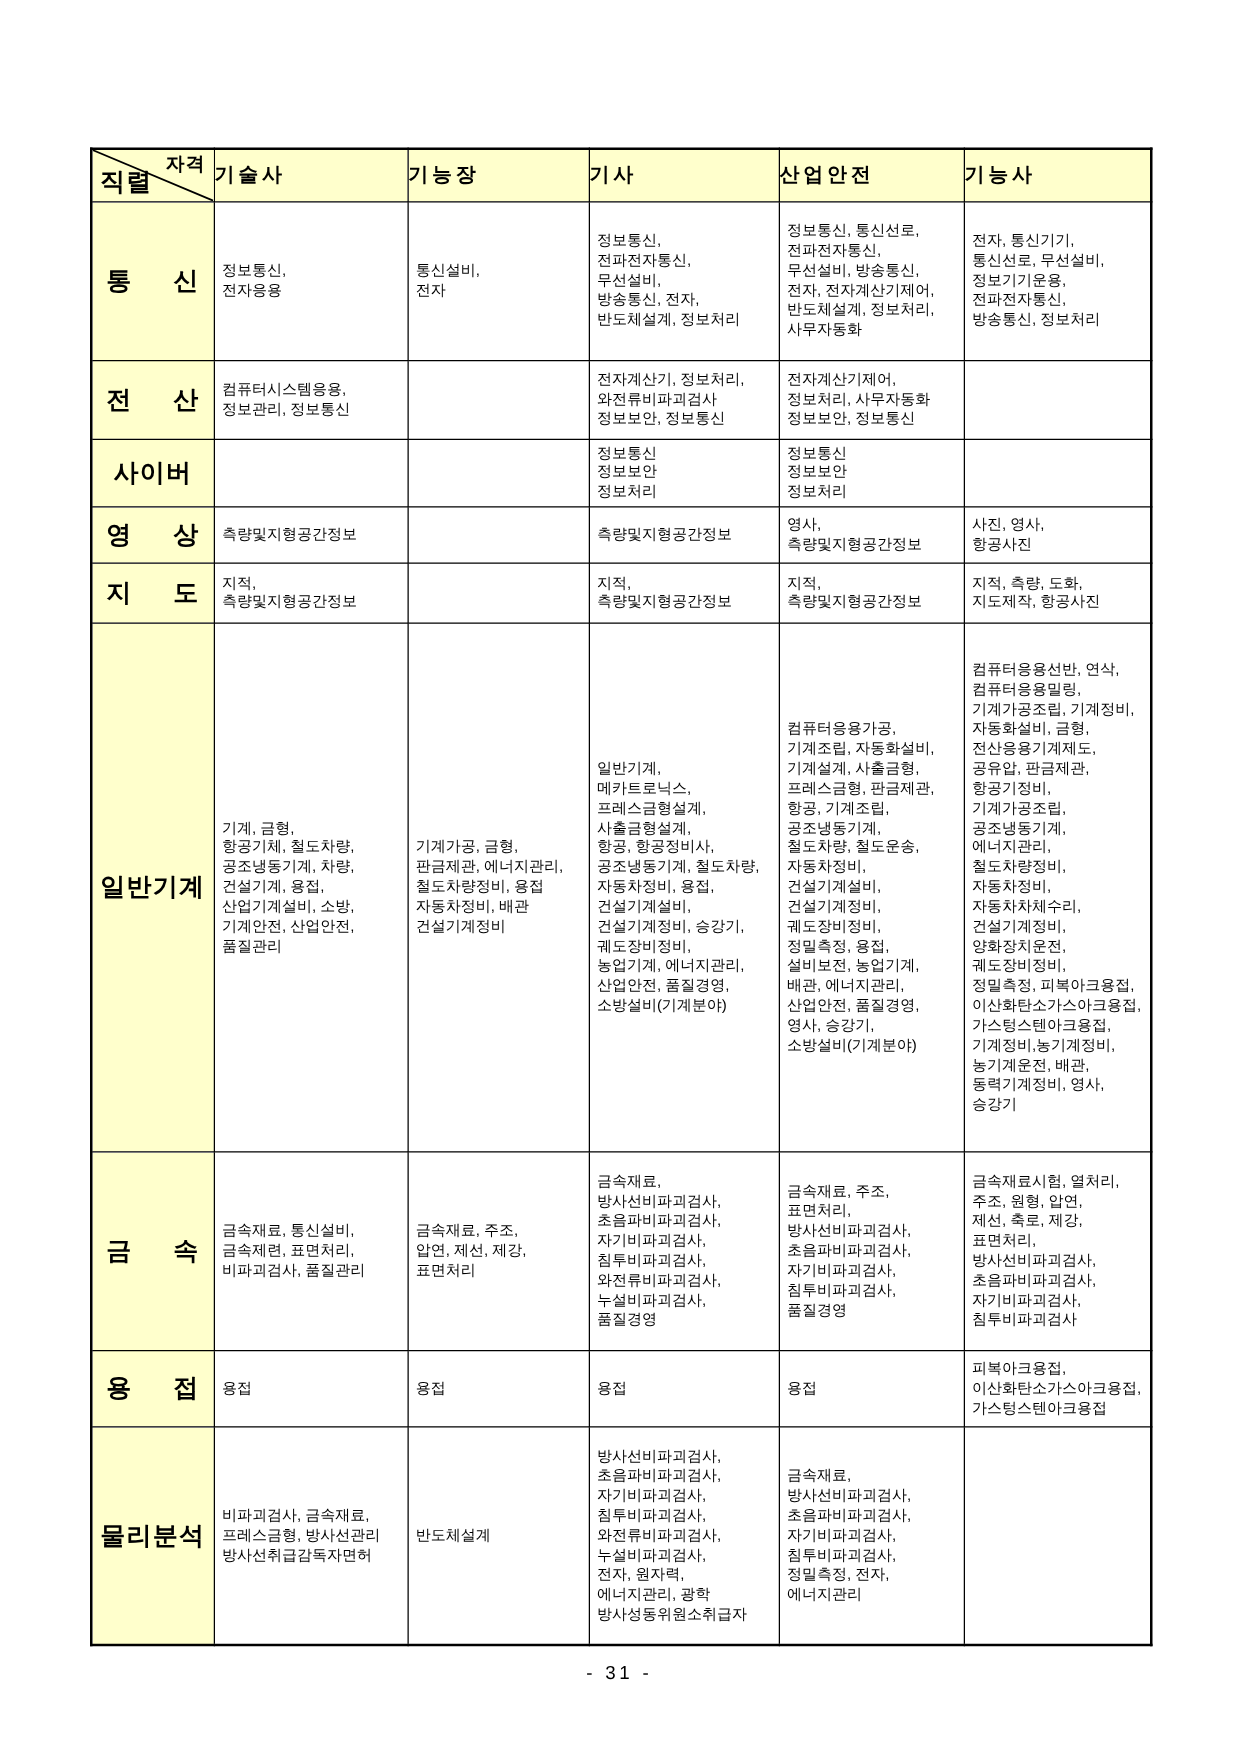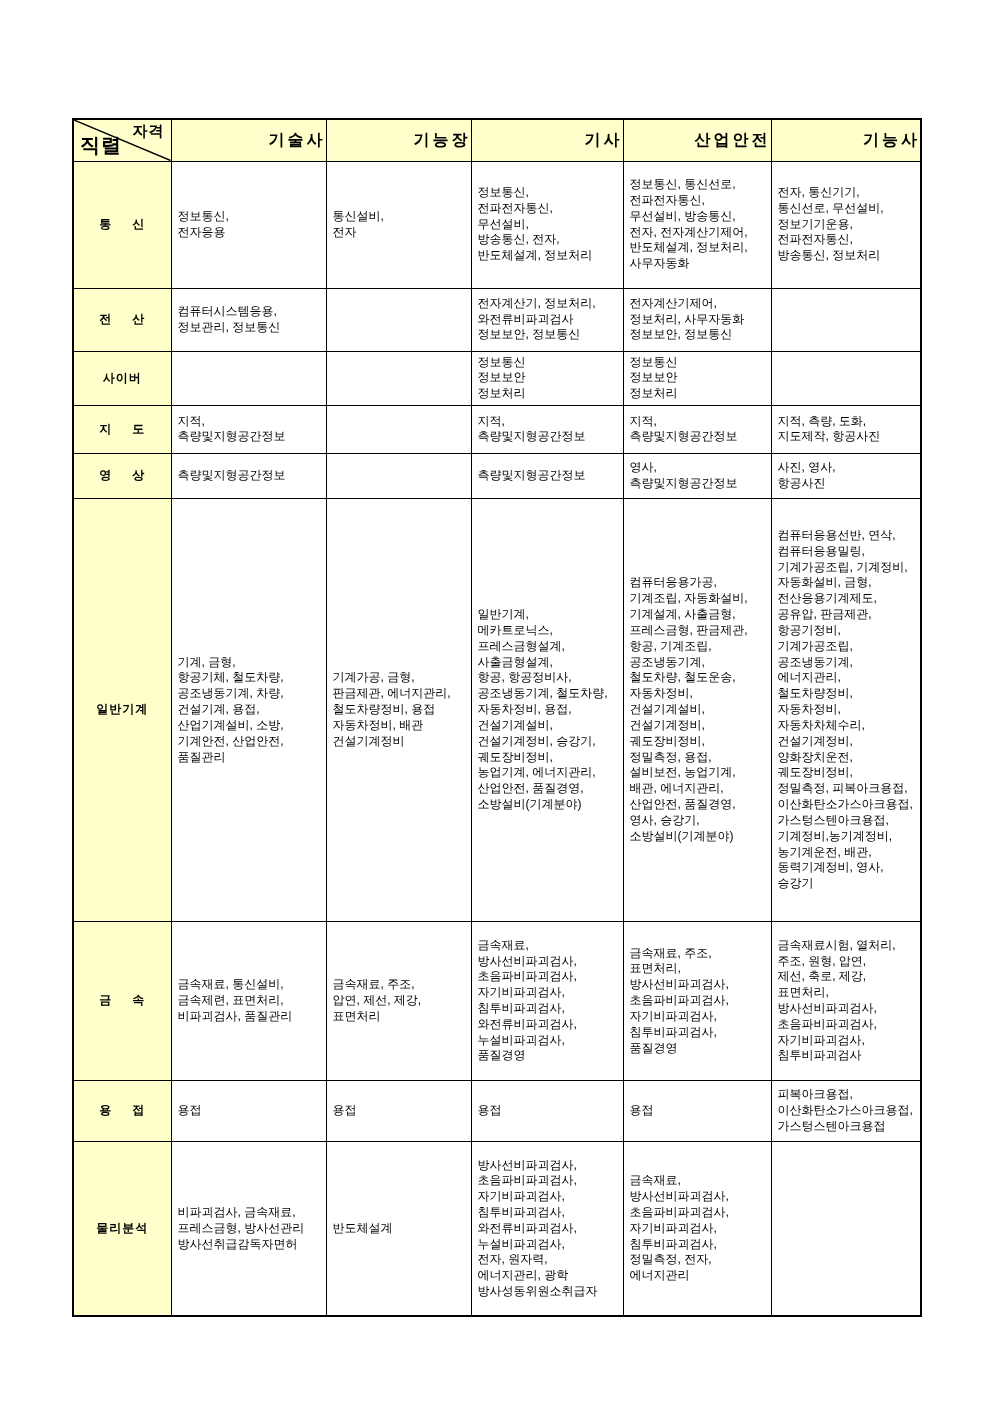--- a/index.html
+++ b/index.html
@@ -27,28 +27,28 @@
   }
   table.qual th, table.qual td {
     border: 1px solid #000;
     vertical-align: middle;
     overflow: hidden;
   }
   th.colhead {
     background: #FFFFCC;
     font-size: 16px;
     font-weight: bold;
-    text-align: right;
+    text-align: left;
     letter-spacing: 3px;
     padding: 4px 0;
   }
   td.rowlabel {
     background: #FFFFCC;
     font-weight: bold;
-    font-size: 12px;
+    font-size: 20px;
     text-align: center;
     word-spacing: 1.3em;
     letter-spacing: 1px;
     padding: 0 2px;
     margin-left: 44px;
   }
   td.cell {
     font-size: 12px;
     line-height: 1.32;
     padding: 3px 2px 3px 6px;
@@ -166,42 +166,42 @@
       <td class="cell"></td>
       <td class="cell">정보통신
 정보보안
 정보처리</td>
       <td class="cell">정보통신
 정보보안
 정보처리</td>
       <td class="cell"></td>
     </tr>
 
+    <tr style="height:45px">
+      <td class="rowlabel">영 상</td>
+      <td class="cell">측량및지형공간정보</td>
+      <td class="cell"></td>
+      <td class="cell">측량및지형공간정보</td>
+      <td class="cell">영사,
+측량및지형공간정보</td>
+      <td class="cell">사진, 영사,
+항공사진</td>
+    </tr>
+
     <tr style="height:48px">
       <td class="rowlabel">지 도</td>
       <td class="cell">지적,
 측량및지형공간정보</td>
       <td class="cell"></td>
       <td class="cell">지적,
 측량및지형공간정보</td>
       <td class="cell">지적,
 측량및지형공간정보</td>
       <td class="cell">지적, 측량, 도화,
 지도제작, 항공사진</td>
-    </tr>
-
-    <tr style="height:45px">
-      <td class="rowlabel">영 상</td>
-      <td class="cell">측량및지형공간정보</td>
-      <td class="cell"></td>
-      <td class="cell">측량및지형공간정보</td>
-      <td class="cell">영사,
-측량및지형공간정보</td>
-      <td class="cell">사진, 영사,
-항공사진</td>
     </tr>
 
     <tr style="height:423px">
       <td class="rowlabel">일반기계</td>
       <td class="cell">기계, 금형,
 항공기체, 철도차량,
 공조냉동기계, 차량,
 건설기계, 용접,
 산업기계설비, 소방,
 기계안전, 산업안전,
@@ -331,14 +331,15 @@
 자기비파괴검사,
 침투비파괴검사,
 정밀측정, 전자,
 에너지관리</td>
       <td class="cell"></td>
     </tr>
 
   </tbody>
     </table>
 
+  <div class="footer">- 31 -</div>
 
 </div>
 
 </body></html>

